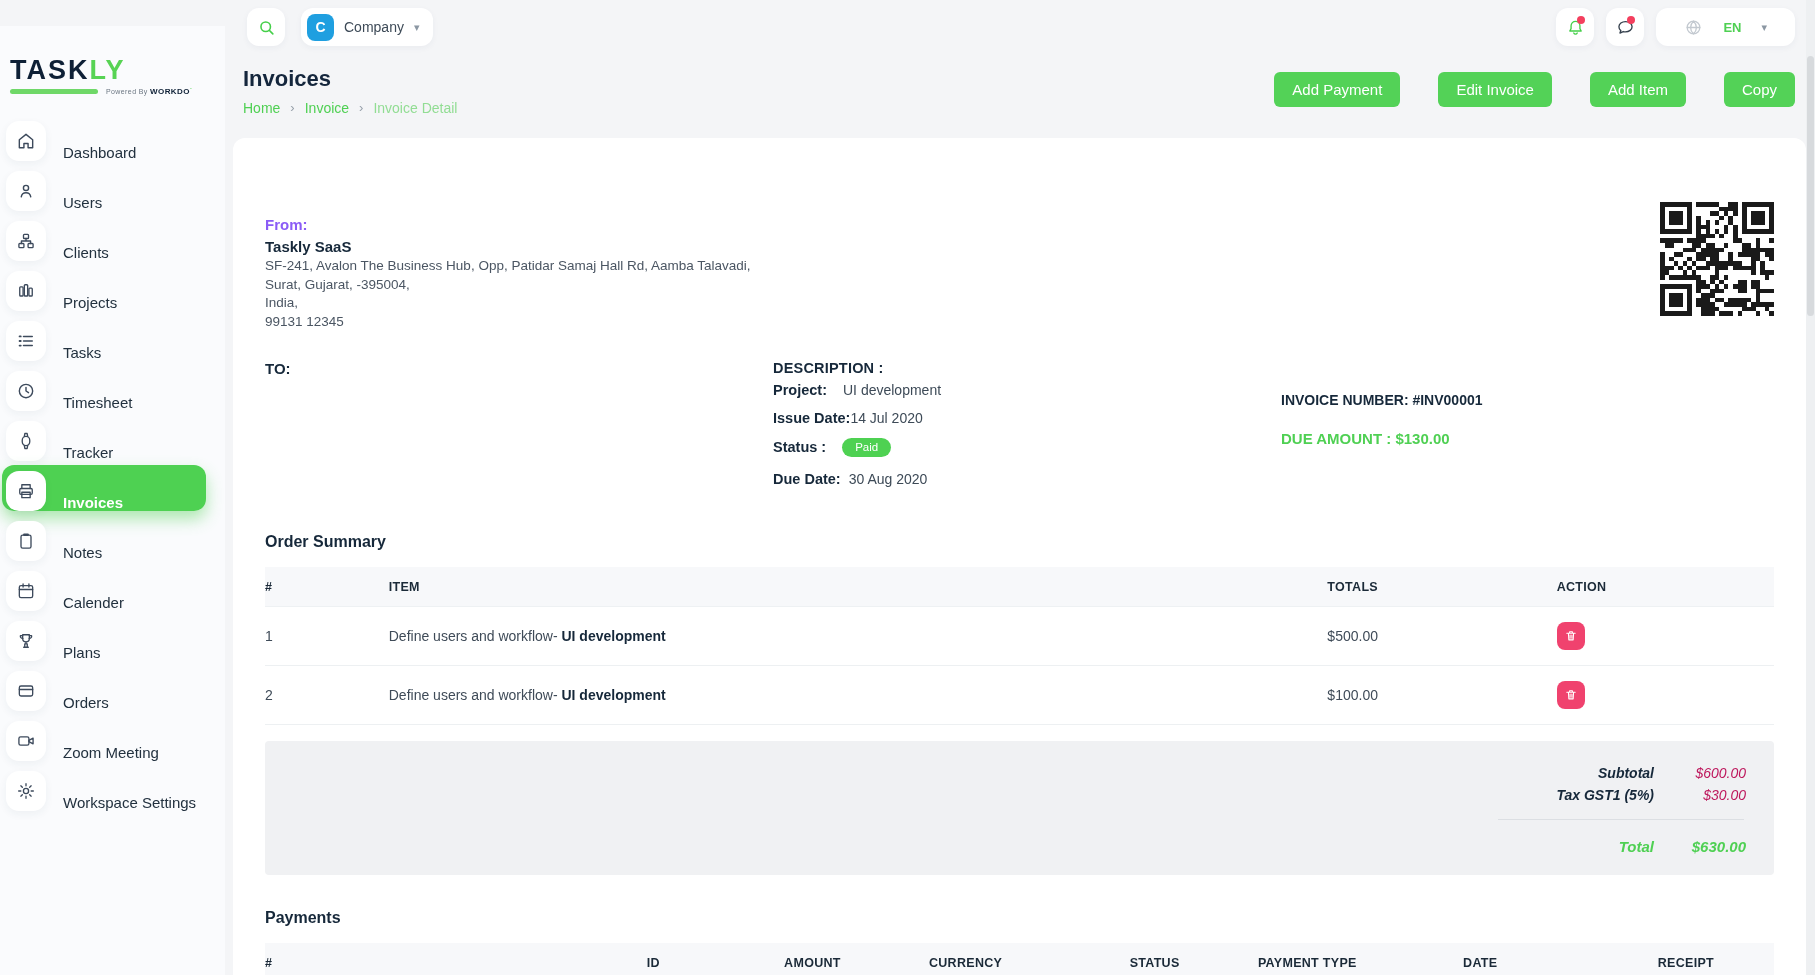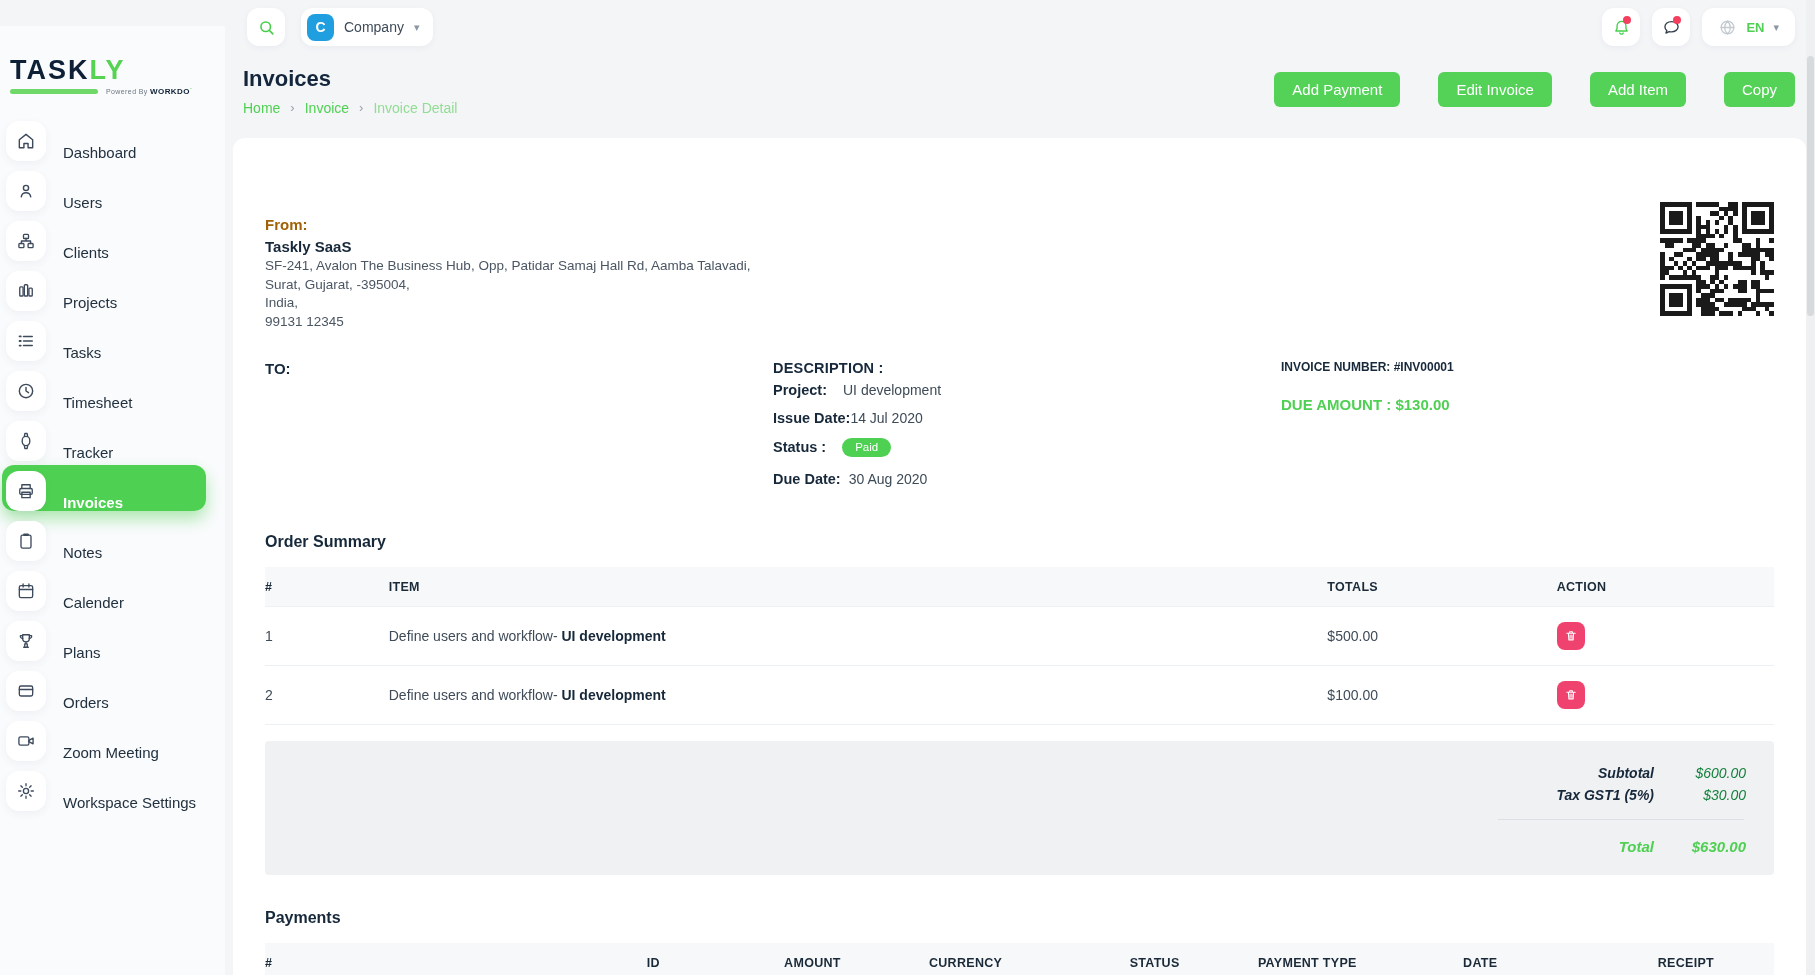--- a/index.html
+++ b/index.html
@@ -38,72 +38,72 @@
              box-shadow:0 2px 6px rgba(40,60,90,.05); cursor:pointer; position:relative; }
   .iconbtn svg { width:19px; height:19px; }
   .badge-dot { position:absolute; top:8px; right:9px; width:8px; height:8px; border-radius:50%; background:#f43f5e; }
   .company-chip { height:38px; background:#fff; border-radius:12px; display:flex; align-items:center; gap:10px; padding:0 14px 0 6px;
                   box-shadow:0 2px 6px rgba(40,60,90,.05); cursor:pointer; }
   .company-avatar { width:27px; height:27px; border-radius:8px; background:#1f9fe0; color:#fff; font-weight:700; font-size:14px;
                     display:flex; align-items:center; justify-content:center; }
   .company-label { font-size:14px; color:#3d4a57; }
   .chev { color:#8b97a3; font-size:11px; }
   .topbar-right { display:flex; align-items:center; gap:12px; }
-  .lang-chip { height:38px; background:#fff; border-radius:12px; display:flex; align-items:center; gap:9px; padding:0 16px;
+  .lang-chip { height:38px; background:#fff; border-radius:12px; display:flex; align-items:center; gap:20px; padding:0 28px;
                box-shadow:0 2px 6px rgba(40,60,90,.05); cursor:pointer; }
   .lang-chip svg { width:19px; height:19px; }
   .lang-code { color:#4fd053; font-size:13px; font-weight:600; }
 
   .page-head { display:flex; justify-content:space-between; align-items:flex-start; padding:20px 20px 0 18px; }
   .page-title { font-size:22px; font-weight:700; color:#14263c; }
   .breadcrumb { margin-top:8px; font-size:14px; display:flex; align-items:flex-start; gap:10px; }
   .breadcrumb a { color:#4fd053; text-decoration:none; cursor:pointer; }
   .breadcrumb .sep { color:#97a0aa; font-size:13px; }
   .breadcrumb .current { color:#92dd94; }
   .actions { display:flex; gap:38px; margin-top:6px; }
   .btn { background:#53d257; color:#fff; border:none; border-radius:6px; height:35px; padding:0 18px; font-size:15px;
          font-family:inherit; cursor:pointer; }
 
   
   .card { background:#fff; border-radius:12px; margin:22px 9px 0 8px; padding:0 32px 40px 32px; min-height:1100px; }
   .row1 { display:flex; justify-content:space-between; }
   .from-block { margin-top:78px; }
-  .from-label { font-weight:700; color:#a16207; font-size:15px; }
+  .from-label { font-weight:700; color:#8b5cf6; font-size:15px; }
   .from-name { font-weight:700; color:#16283a; font-size:15px; margin-top:5px; }
   .from-address { color:#4b5663; font-size:13.5px; line-height:1.38; margin-top:2px; }
   .qr { margin-top:64px; width:114px; height:114px; }
 
   .row2 { display:grid; grid-template-columns:508px 508px 1fr; margin-top:28px; }
   .to-label { font-weight:700; color:#16283a; font-size:15px; }
   .desc-line { display:flex; align-items:center; }
   .lbl { font-weight:700; color:#16283a; font-size:14.5px; }
   .val { color:#3d4a57; font-size:14px; }
   .desc-title { font-weight:700; color:#16283a; font-size:14.5px; letter-spacing:.2px; }
   .mt6 { margin-top:6px; } .mt12 { margin-top:12px; } .mt14 { margin-top:14px; }
   .gap16 { margin-left:16px; } .gap8 { margin-left:8px; }
   .pill-paid { display:inline-block; background:#4ed152; color:#fff; font-size:11.5px; border-radius:11px;
                padding:4px 13px; margin-left:16px; line-height:1; }
-  .inv-num { font-weight:700; color:#16283a; font-size:12px; }
+  .inv-num { font-weight:700; color:#16283a; font-size:14px;margin-top:32px; }
   .due-amt { font-weight:700; color:#4fd053; font-size:15px; margin-top:22px; }
 
   .section-title { font-weight:700; color:#16283a; font-size:16px; }
   .order-title { margin-top:46px; }
   table { width:100%; border-collapse:collapse; margin-top:16px; }
   thead th { background:#f7f8fa; text-align:left; font-size:12.5px; font-weight:700; color:#1b2a38; letter-spacing:.3px;
              padding:13px 0 12px 0; border-bottom:1px solid #eef1f3; }
   tbody td { padding:15px 0; font-size:14px; color:#3f4b58; border-bottom:1px solid #edf0f2; }
   .item-bold { font-weight:700; color:#16283a; }
   .del-btn { width:28px; height:28px; border:none; border-radius:8px; background:#f0426e; color:#fff;
              display:flex; align-items:center; justify-content:center; cursor:pointer; }
   .del-btn svg { width:14px; height:14px; }
 
   .summary-box { background:#f0f1f3; border-radius:4px; margin-top:16px; padding:18px 28px 20px 28px;font-style:italic; }
   .sum-line { display:flex; justify-content:flex-end; align-items:center; margin-top:6px; }
   .sum-label { font-weight:700; color:#16283a; font-size:14px; text-align:right; }
-  .sum-value { width:84px; text-align:right; color:#15803d; font-size:14px; margin-left:8px; }
+  .sum-value { width:84px; text-align:right; color:#be185d; font-size:14px; margin-left:8px; }
   .sum-divider { height:1px; background:#dcdfe3; width:246px; margin:16px 0 0 auto; margin-right:2px; }
   .sum-total .sum-label, .sum-total .sum-value { color:#4fd053; font-size:15px; font-weight:700; }
   .sum-total { margin-top:18px; }
 
   .payments-title { margin-top:34px; }
 
   
   .scrollbar { position:absolute; right:0; top:0; width:9px; height:975px; background:#eef0f2; }
   .scroll-thumb { position:absolute; top:56px; left:1px; width:7px; height:260px; border-radius:4px; background:#d7dadd; }
 </style>

